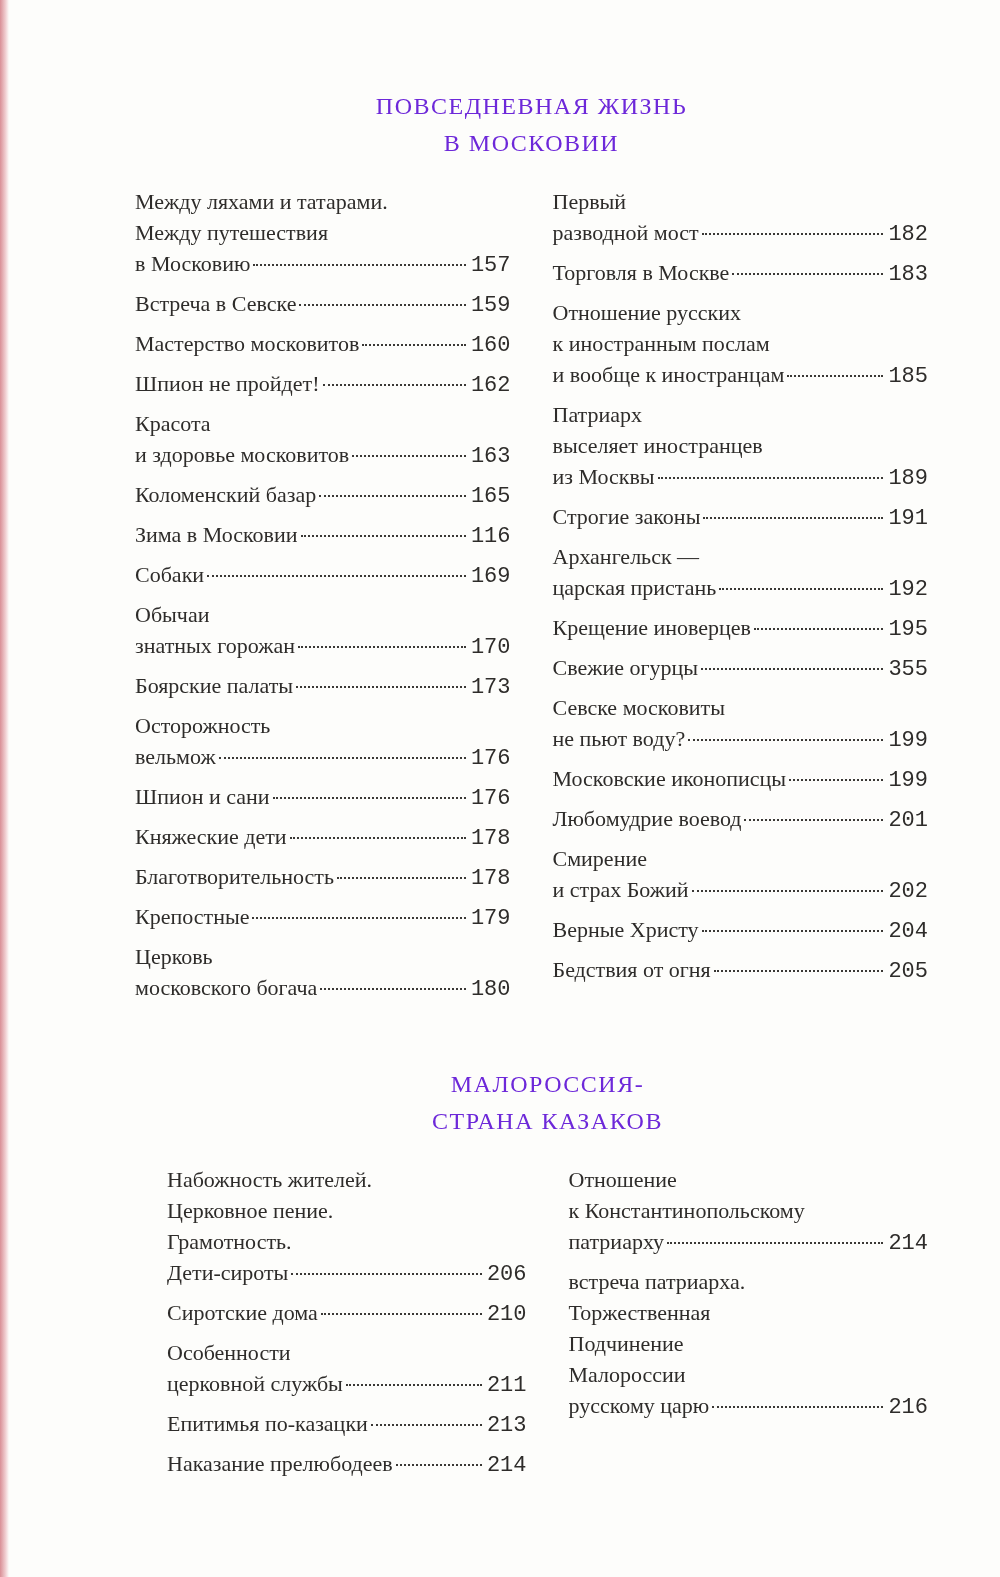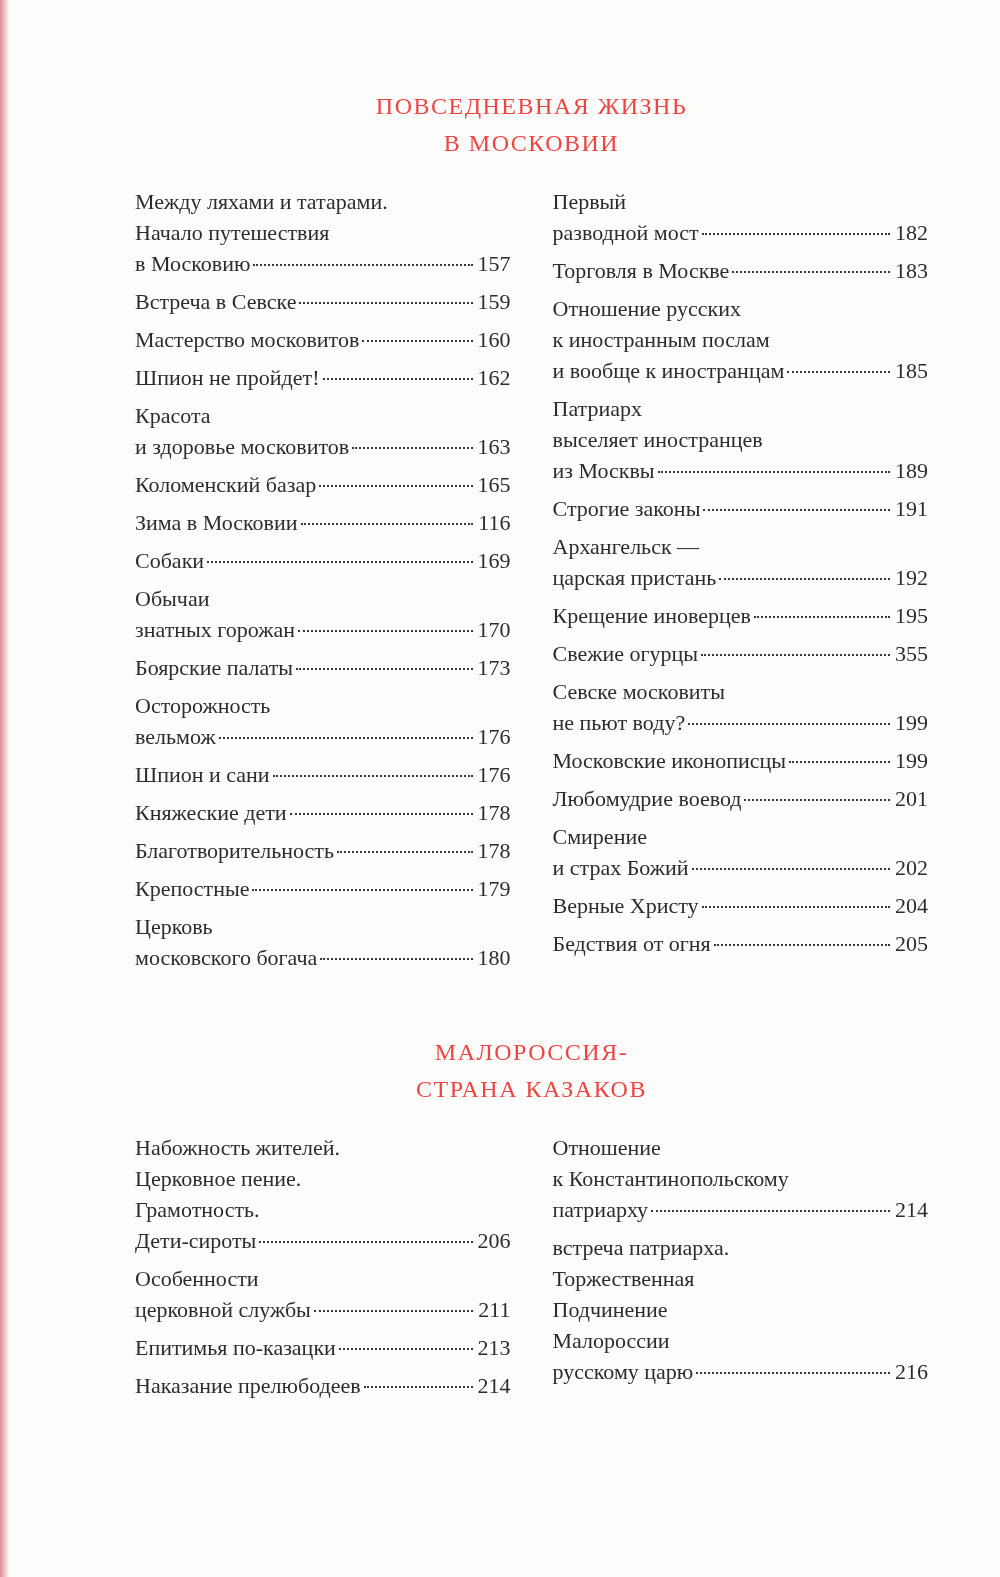--- a/index.html
+++ b/index.html
@@ -25,24 +25,25 @@
   .content {
     padding: 88px 72px 0 135px;
   }
   .section-title {
     margin: 0 0 24px 0;
     text-align: center;
     font-size: 24px;
     font-weight: normal;
     letter-spacing: 1.5px;
     line-height: 37px;
-    color: #ef4444;
+    color: #6d28d9;
   }
   .toc-section + .toc-section {
     margin-top: 54px;
+    margin-left: 32px;
   }
   .columns {
     display: flex;
     gap: 42px;
   }
   .col {
     flex: 1;
     min-width: 0;
   }
   .entry {
@@ -63,39 +64,40 @@
   }
   .leader {
     flex: 1 1 auto;
     min-width: 14px;
     margin: 0 5px 0 3px;
     border-bottom: 2px dotted #3a3835;
     transform: translateY(-5px);
   }
   .pg {
     flex: 0 0 auto;
+    font-family: Liberation Mono, monospace;
   }
 </style>
 </head>
 <body>
 
 <div class="page">
   <div class="edge-strip"></div>
   <div class="content">
     <div>
         <section class="toc-section">
           <h2 class="section-title">
             <div class="title-line">ПОВСЕДНЕВНАЯ ЖИЗНЬ</div>
             <div class="title-line">В МОСКОВИИ</div>
           </h2>
           <div class="columns">
             <div class="col">
               <div class="entry">
                 <div class="line">Между ляхами и татарами.</div>
-                <div class="line">Начало путешествия</div>
+                <div class="line">Между путешествия</div>
                 <div class="line leader-line">
                   <span class="tail">в Московию</span>
                   <span class="leader"></span>
                   <span class="pg">157</span>
                 </div>
               </div>
               <div class="entry">
                 <div class="line leader-line">
                   <span class="tail">Встреча в Севске</span>
                   <span class="leader"></span>
@@ -326,20 +328,27 @@
                 <div class="line">Набожность жителей.</div>
                 <div class="line">Церковное пение.</div>
                 <div class="line">Грамотность.</div>
                 <div class="line leader-line">
                   <span class="tail">Дети-сироты</span>
                   <span class="leader"></span>
                   <span class="pg">206</span>
                 </div>
               </div>
               <div class="entry">
+                <div class="line leader-line">
+                  <span class="tail">Сиротские дома</span>
+                  <span class="leader"></span>
+                  <span class="pg">210</span>
+                </div>
+              </div>
+              <div class="entry">
                 <div class="line">Особенности</div>
                 <div class="line leader-line">
                   <span class="tail">церковной службы</span>
                   <span class="leader"></span>
                   <span class="pg">211</span>
                 </div>
               </div>
               <div class="entry">
                 <div class="line leader-line">
                   <span class="tail">Епитимья по-казацки</span>

